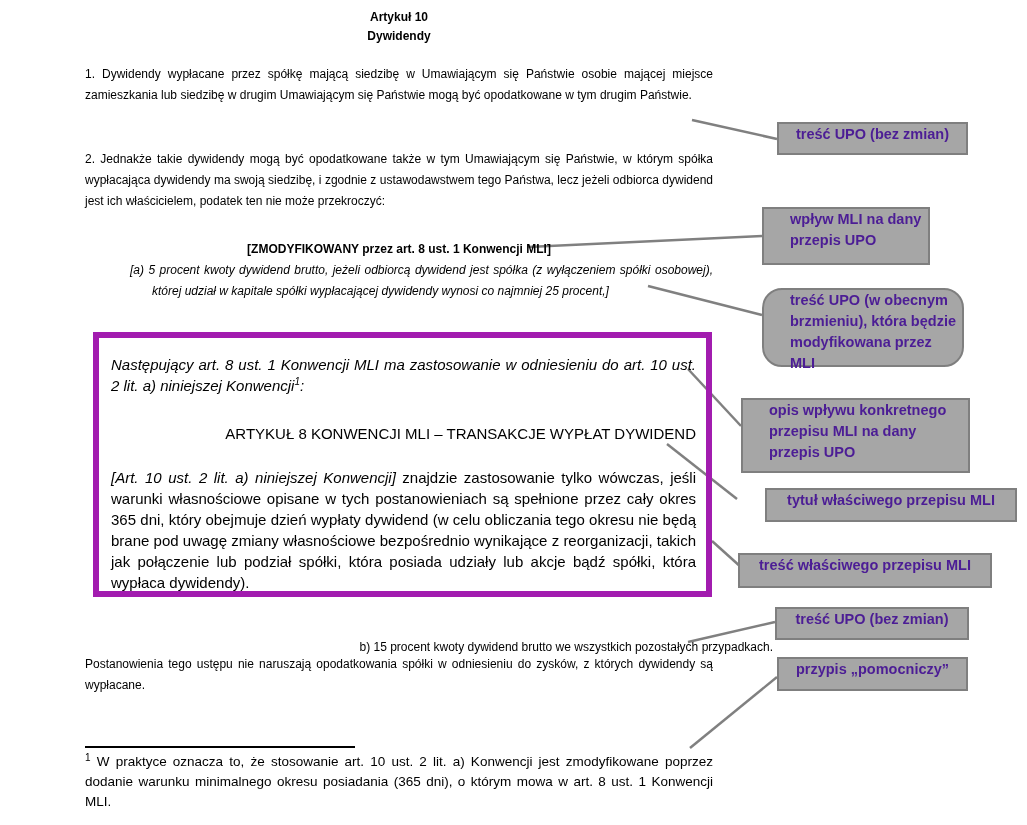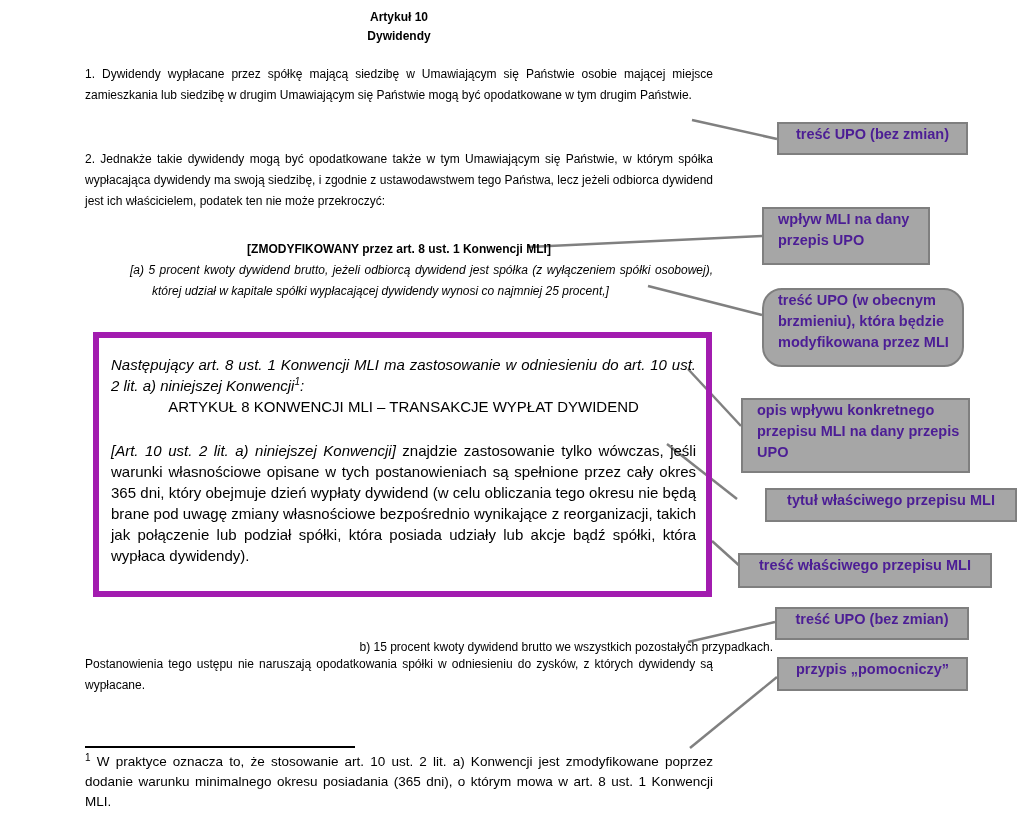--- a/index.html
+++ b/index.html
@@ -17,36 +17,36 @@
   .italic { font-style:italic; }
   .hang-a { padding-left:67px; text-indent:-22px; }
   .indent-b { text-align:right; padding-left:60px;margin-top:18px; }
   .mli-box {
     position:absolute; left:93px; top:332px; width:619px; height:265px;
     box-sizing:border-box; border:6px solid #a21caf;
     padding:16px 10px 0 12px;
     font-size:15px; line-height:21px;
   }
   .mli-intro { text-align:justify; font-style:italic; }
-  .mli-heading { text-align:center; }
+  .mli-heading { text-align:right; margin-top:27px; }
   .mli-body { text-align:justify; margin-top:23px; }
   sup { font-size:10px; line-height:0; }
   .footnote-rule {
     position:absolute; left:85px; top:746px; width:270px; height:0;
     border-top:2px solid #000000;
   }
   .footnote { top:752px; font-size:13.5px; line-height:20px; }
   .callout {
     position:absolute; box-sizing:border-box;
     background:#a6a6a6; border:2px solid #7f7f7f;
     color:#4c1d95; font-weight:bold; font-size:14.5px; line-height:21px;
     display:flex; 
   }
   .callout.center { justify-content:center; text-align:center; }
-  .callout.left { padding-left:14px; padding-right:6px; text-align:left; }
+  .callout.left { padding-left:26px; padding-right:6px; text-align:left; }
   .c1 { left:777px; top:122px; width:191px; height:33px; }
   .c2 { left:762px; top:207px; width:168px; height:58px; }
   .c3 { left:762px; top:288px; width:202px; height:79px;border-radius:20px; }
   .c4 { left:741px; top:398px; width:229px; height:75px; }
   .c5 { left:737px; top:488px; width:252px; height:34px;margin-left:28px; }
   .c6 { left:738px; top:553px; width:254px; height:35px; }
   .c7 { left:775px; top:607px; width:194px; height:33px; }
   .c8 { left:777px; top:657px; width:191px; height:34px; }
   .connector-layer {
     position:absolute; left:0; top:0; width:1027px; height:825px;

